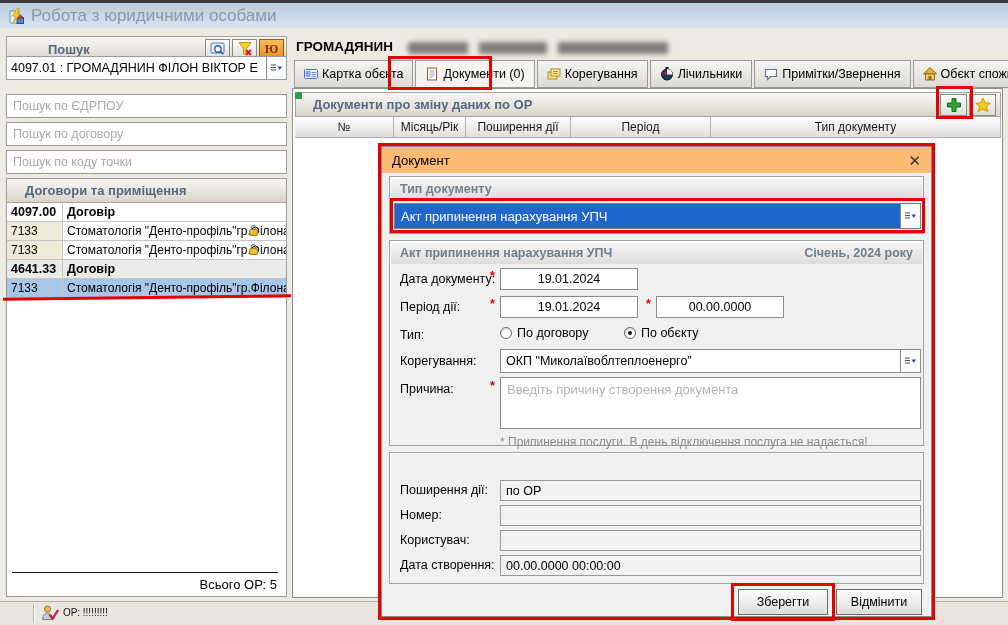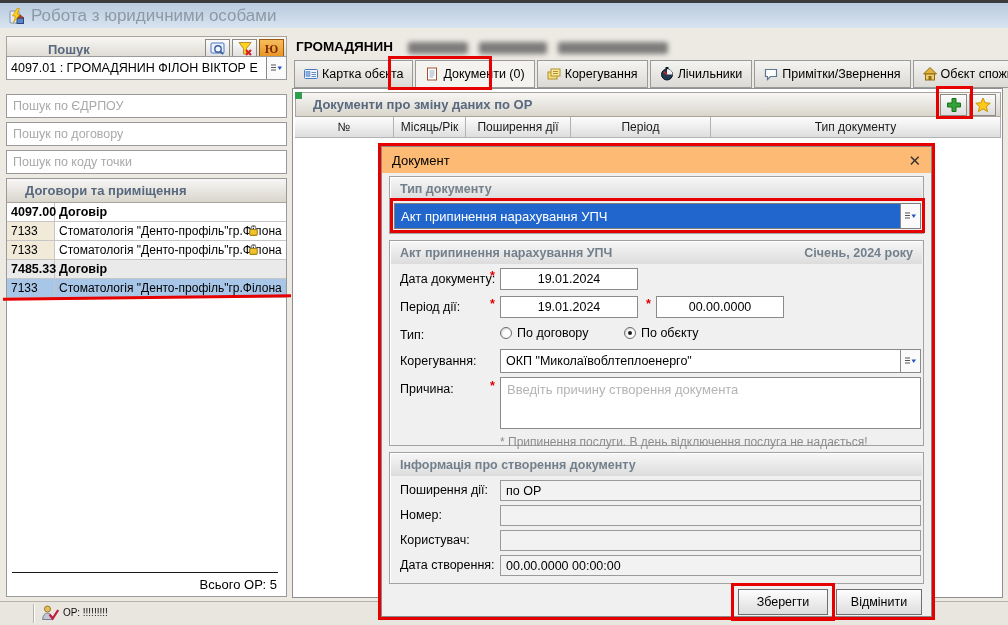--- a/index.html
+++ b/index.html
@@ -34,21 +34,21 @@
   .sideinput { position:absolute; left:6px; width:281px; height:24px; background:#fff; border:1px solid #9a9a9a; font-size:12.5px; }
   input.sideinput { padding:0 6px; color:#701a75; font-family:inherit; }
   input.sideinput::placeholder { color:#a9a9a9; }
   #client-combo { display:flex; align-items:center; }
   #client-combo .combo-text { flex:1; padding:0 4px; white-space:nowrap; overflow:hidden; }
 
   #contracts-box { position:absolute; left:6px; top:178px; width:281px; height:419px; background:#fff; border:1px solid #9a9a9a; }
   #contracts-header { height:24px; display:flex; align-items:center; padding-left:18px;
     background:linear-gradient(#f8f7f5,#d9d5cc); border-bottom:1px solid #a8a49c; }
   .crow { display:flex; height:19px; border-bottom:1px solid #c6c6c6; align-items:stretch; cursor:default; }
-  .crow .num { width:48px; padding:2px 2px 0 4px; border-right:1px solid #c6c6c6; }
+  .crow .num { width:56px; padding:2px 2px 0 4px; border-right:1px solid #c6c6c6; }
   .crow .nm { flex:1; padding:2px 2px 0 4px; white-space:nowrap; overflow:hidden; position:relative; }
   .crow.bold { font-weight:bold; font-size:12.5px; }
   .crow.gray { background:#eaeaea; }
   .crow.beige .num { background:#f1ead8; }
   .crow.sel { background:#a8c6e8; }
   .lock { position:absolute; right:26px; top:2px; }
   #total-line { position:absolute; left:5px; right:8px; bottom:23px; border-top:1px solid #1a1a1a; }
   #total-text { position:absolute; right:9px; bottom:4px; font-size:13px; }
 
   
@@ -201,21 +201,21 @@
     <div class="crow beige">
       <span class="num">7133</span>
       <span class="nm"><span>Стоматологія "Денто-профіль"гр.Філона В</span>
         <svg class="lock" width="13" height="13" viewBox="0 0 12 12">
           <path d="M4 5 V3.6 a2 2 0 0 1 4 0 V5" fill="none" stroke="#8c8c8c" stroke-width="1.3"></path>
           <rect x="2.5" y="5" width="7" height="5.5" rx="1.2" fill="#f2c12e" stroke="#a5821a"></rect>
         </svg>
       </span>
     </div>
     <div class="crow bold gray">
-      <span class="num">7485.33</span>
+      <span class="num">4641.33</span>
       <span class="nm">Договір</span>
     </div>
     <div class="crow sel">
       <span class="num">7133</span>
       <span class="nm">Стоматологія "Денто-профіль"гр.Філона В</span>
     </div>
 
     <div id="total-line"></div>
     <div id="total-text">Всього ОР: 5</div>
   </div>
@@ -387,23 +387,20 @@
       </div>
 
       <span class="flabel" style="top:141px;">Причина:</span>
       <span class="ast" style="left:100px; top:138px;">*</span>
       <textarea id="reason-area" placeholder="Введіть причину створення документа" style=""></textarea>
 
       <span id="act-note">* Припинення послуги. В день відключення послуга не надається!</span>
     </div>
 
     <div class="group" id="g-info">
-      <div class="ghdr">
-        <span>Інформація про створення документу</span>
-      </div>
 
       <span class="flabel" style="top:30px;">Поширення дії:</span>
       <div class="iinput" style="top:27px;">по ОР</div>
 
       <span class="flabel" style="top:55px;">Номер:</span>
       <div class="iinput" style="top:52px;"></div>
 
       <span class="flabel" style="top:80px;">Користувач:</span>
       <div class="iinput" style="top:77px;"></div>
 

